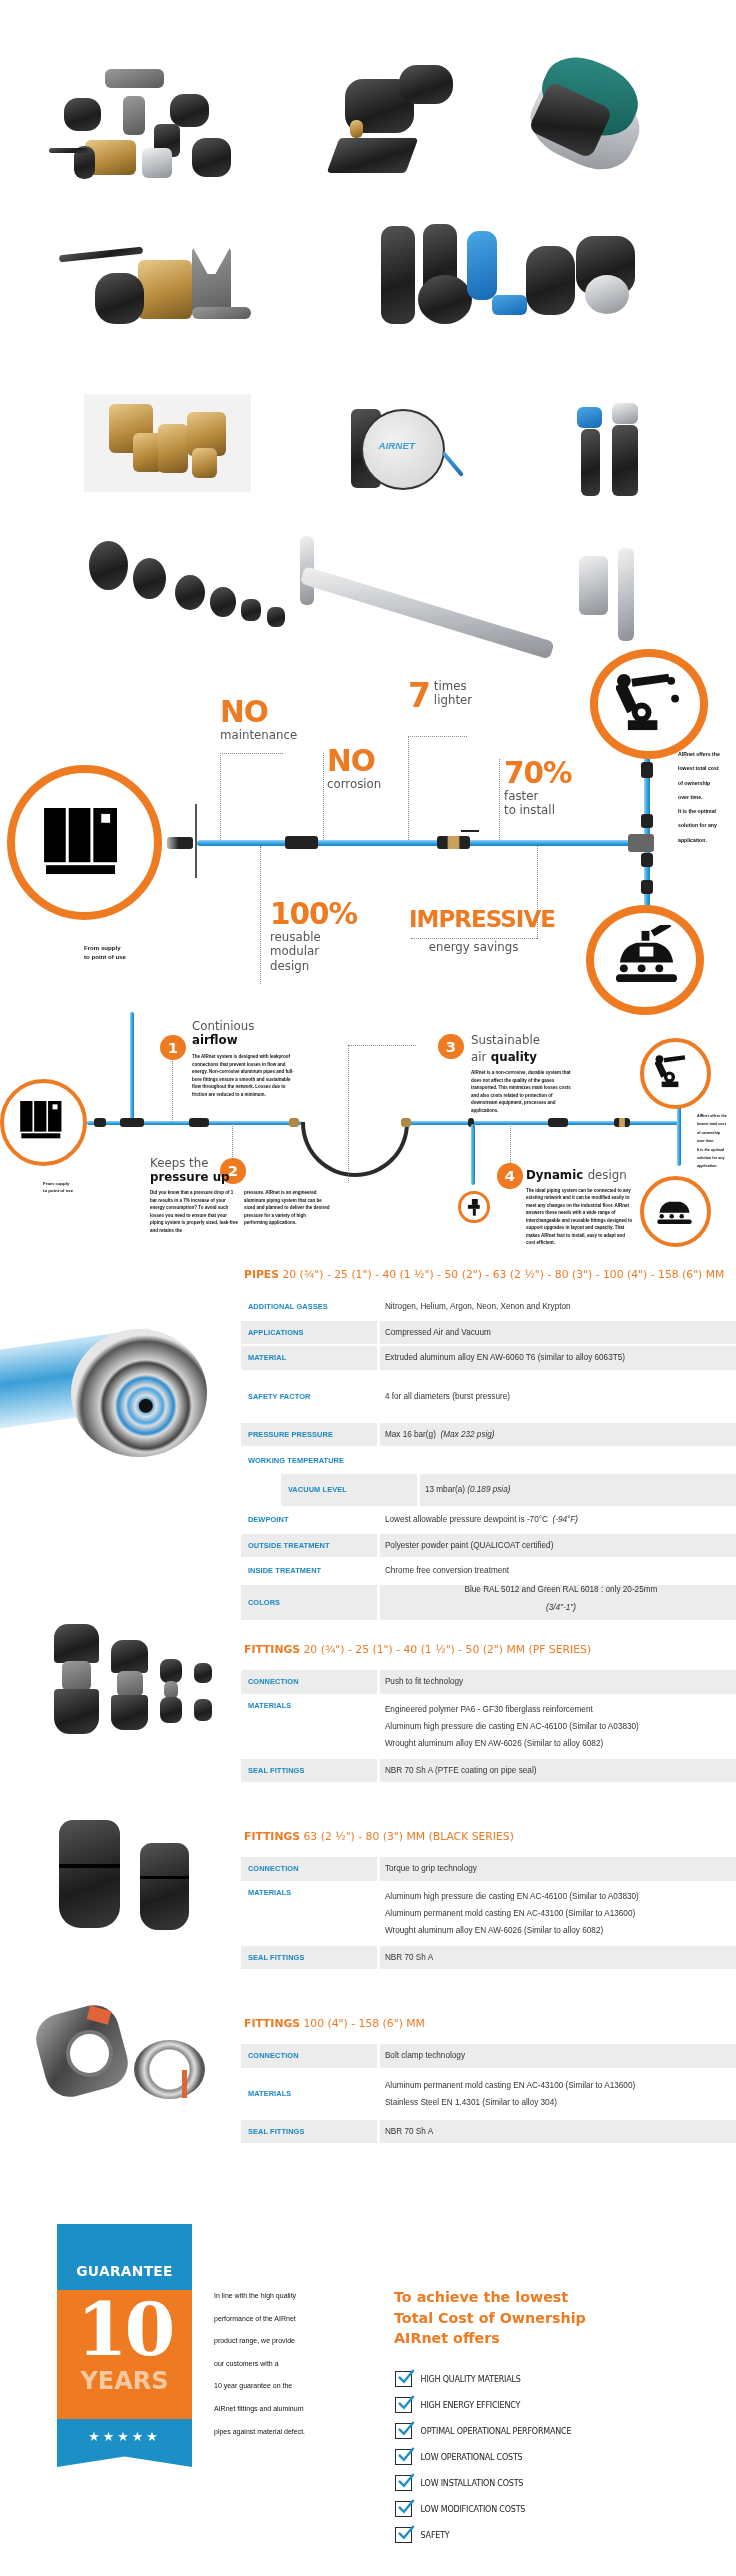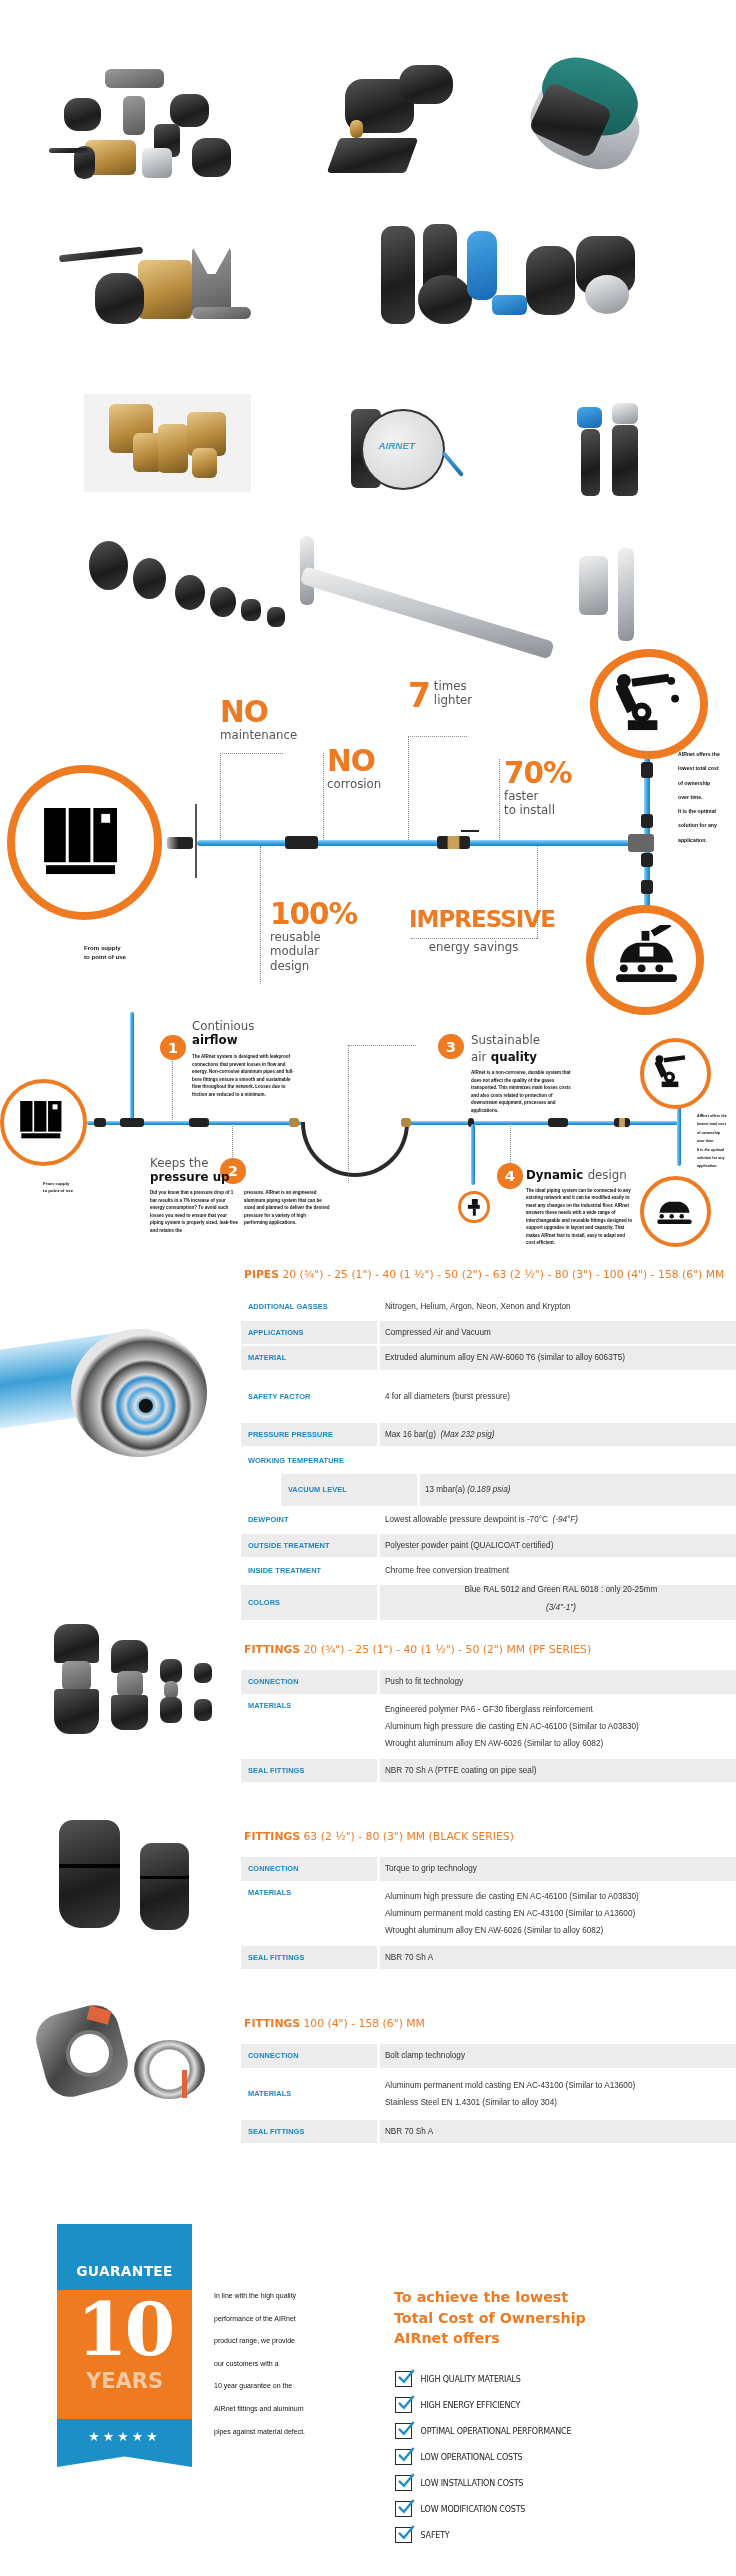--- a/index.html
+++ b/index.html
@@ -43,21 +43,21 @@
   .spec-row .v { flex: 1; padding: 0 0 0 4.9px; font-size: 8.2px; color: #333; background: #ececec; display: flex; flex-direction: column; justify-content: center; font-family: "Liberation Sans Narrow", "Liberation Sans", sans-serif; }
   .spec-row.plain .k, .spec-row.plain .v { background: transparent; }
   .spec-row .v i { font-style: italic; }
   .spec-row.top .k { align-items: flex-start; padding-top: 5.9px; }
 
   
   .ribbon { position: absolute; left: 57px; top: 2224px; width: 135px; height: 243px; }
   .rb-top { height: 66px; background: #1b8fc6; color: #fff; font-weight: bold; font-size: 13.8px; text-align: center; padding-top: 39px; font-family: "DejaVu Sans", sans-serif; letter-spacing: 0.3px; }
   .rb-mid { height: 129px; background: #ee7a22; text-align: center; }
   .rb-ten { color: #fff; font-family: "DejaVu Serif", serif; font-weight: bold; font-size: 73px; line-height: 79px; letter-spacing: -3px; }
-  .rb-years { color: #f8c8a0; font-family: "DejaVu Sans", sans-serif; font-weight: bold; font-size: 21px; line-height: 25.6px; }
+  .rb-years { color: #f8c8a0; font-family: "DejaVu Sans", sans-serif; font-weight: bold; font-size: 24px; line-height: 25.6px; }
   .rb-bot { height: 48px; background: #1b8fc6; color: #fff; text-align: center; font-size: 12.8px; letter-spacing: 3px; padding-top: 9.8px; clip-path: polygon(0 0, 100% 0, 100% 100%, 50% 78%, 0 100%); }
   .g-text { position: absolute; left: 214px; top: 2285px; width: 128px; font-size: 7px; line-height: 22.6px; color: #111; }
   .tco-title { position: absolute; left: 394px; top: 2287px; font-size: 14.3px; line-height: 20.7px; font-weight: bold; color: #ee7a22; font-family: "DejaVu Sans", sans-serif; }
   .tco-list { position: absolute; left: 395px; top: 2366px; list-style: none; }
   .tco-list li { display: flex; align-items: center; height: 26px; font-size: 8px; color: #222; font-family: "DejaVu Sans", sans-serif; letter-spacing: -0.2px; }
   .cb { width: 16.7px; height: 16.7px; border: 1.6px solid #1e3040; margin-right: 8.9px; position: relative; }
   .cb svg { position: absolute; left: 1px; top: -3.9px; }
 </style>
 </head>
 <body>

